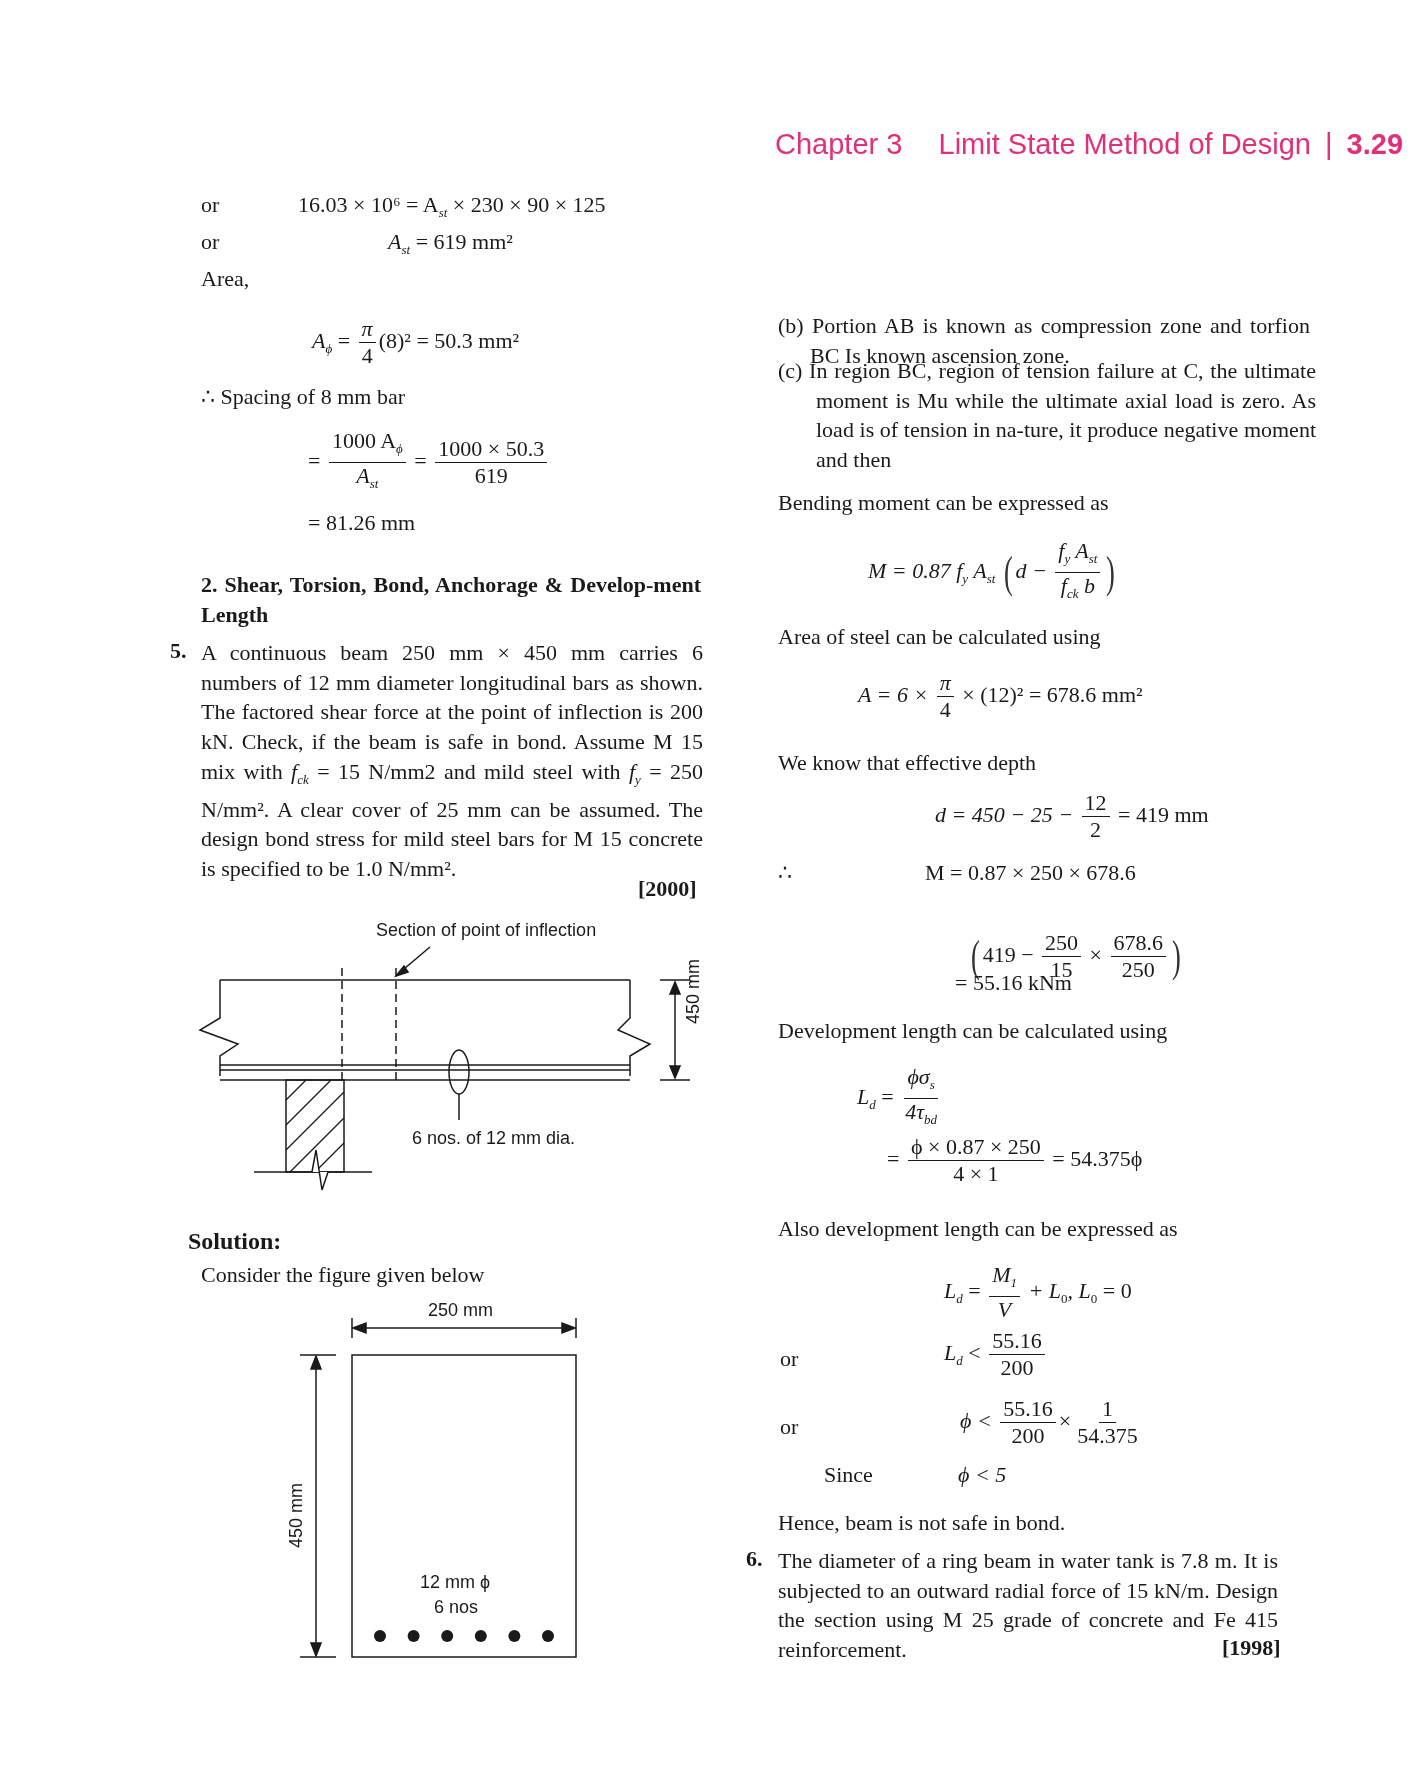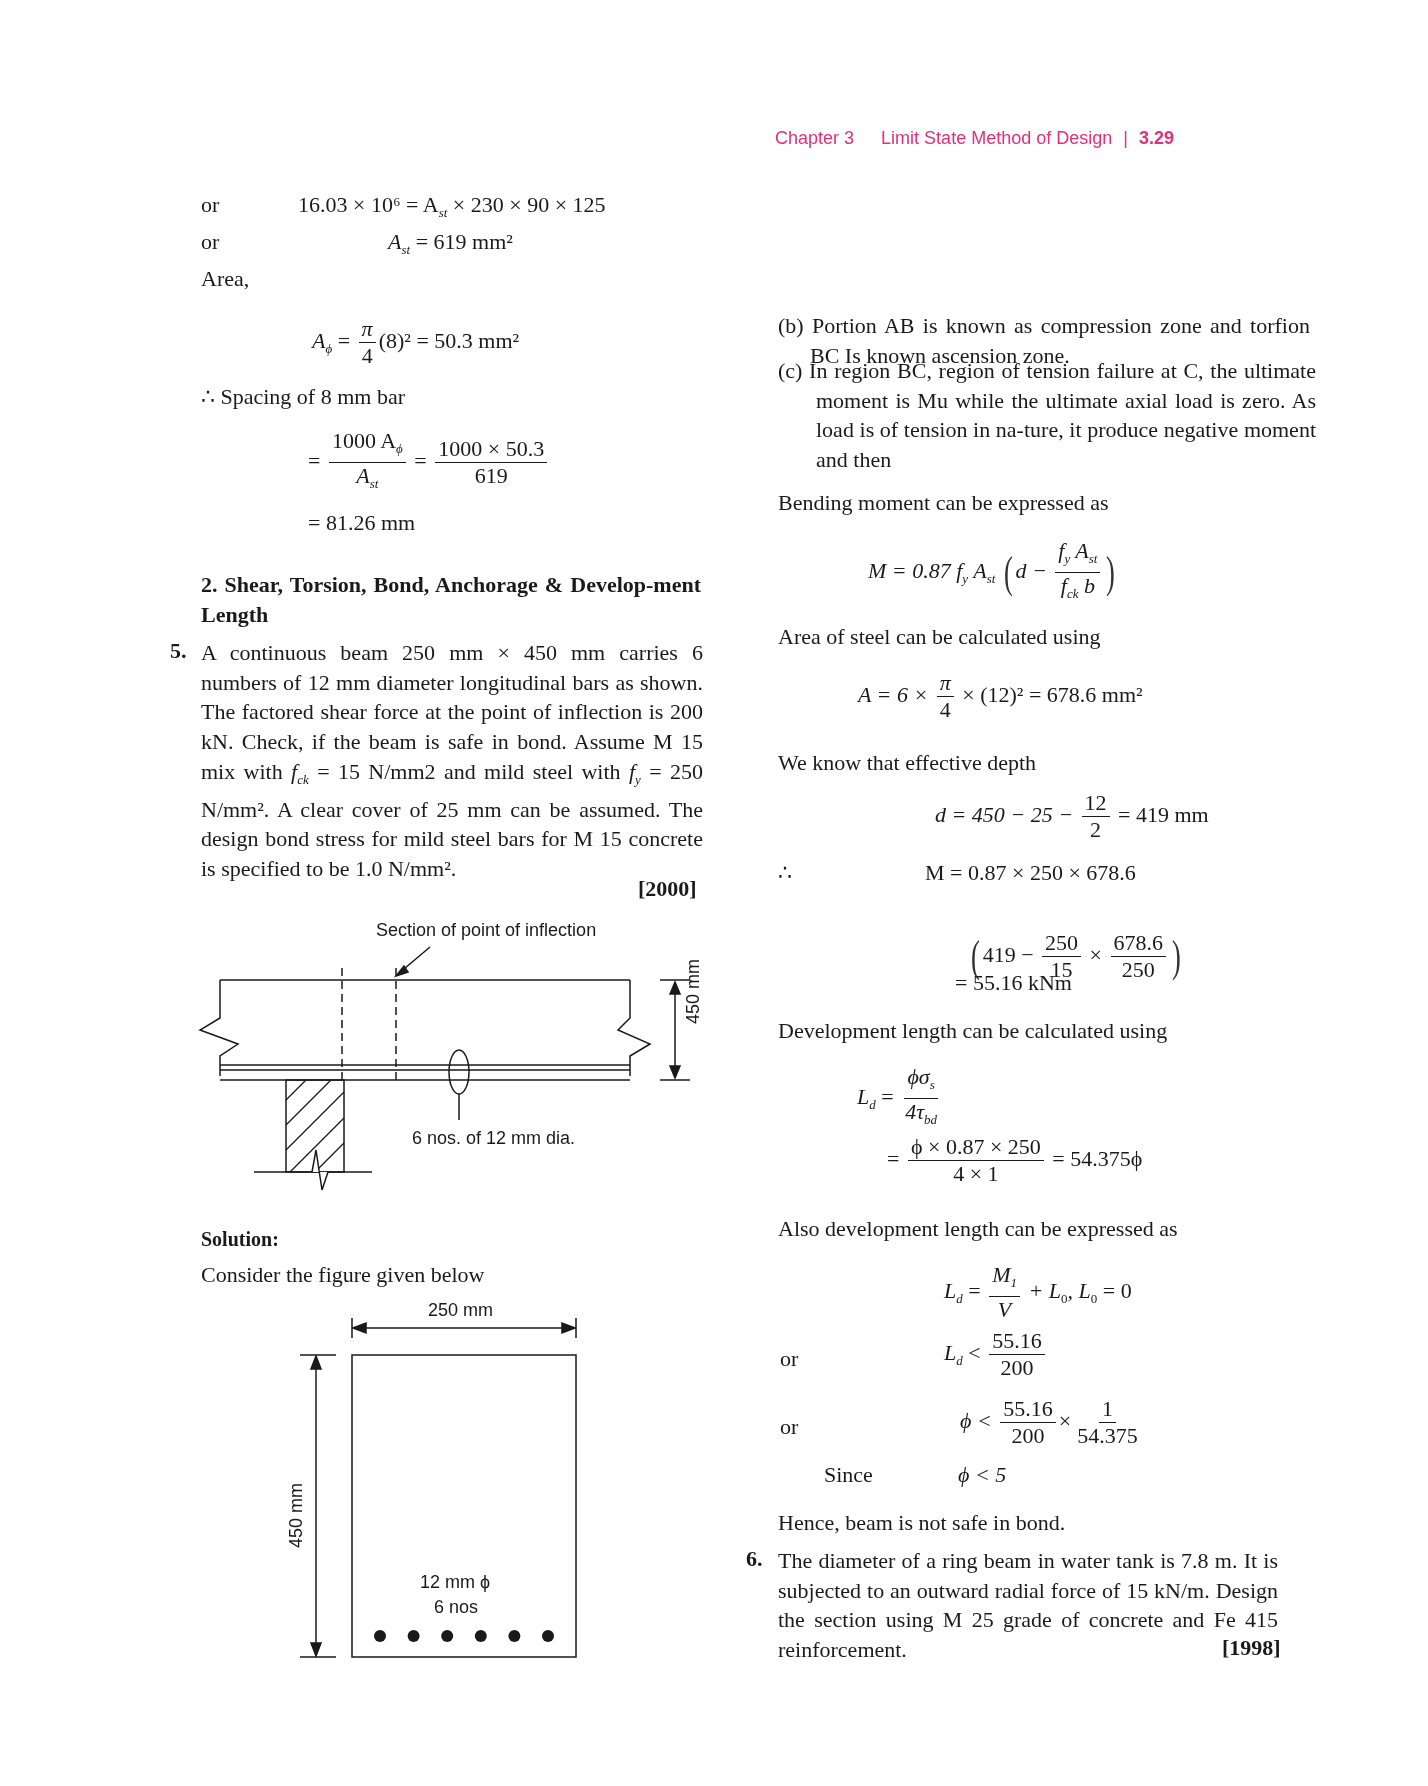--- a/index.html
+++ b/index.html
@@ -1,19 +1,19 @@
 <!DOCTYPE html>
 <html><head>
 <meta charset="utf-8">
 <style>
   html, body { margin: 0; padding: 0; background: #ffffff; }
   body { width: 1428px; height: 1786px; position: relative; overflow: hidden;
          font-family: "Liberation Serif", serif; color: #1a1a1a; font-size: 22px; }
   .abs { position: absolute; white-space: nowrap; }
-  .header { top: 128px; left: 775px; font-family: "Liberation Sans", sans-serif; font-size: 18px; color: #e0307a; }
+  .header { top: 128px; left: 775px; font-family: "Liberation Sans", sans-serif; font-size: 29px; color: #e0307a; }
   .header .sep { margin: 0 6px; }
   .header .pg { font-weight: bold; }
   i, .it { font-style: italic; }
   sub { font-size: 13px; vertical-align: -5px; }
   .frac { display: inline-flex; flex-direction: column; align-items: center; vertical-align: middle; margin: 0 3px; }
   .frac .num { border-bottom: 1.3px solid #1a1a1a; padding: 0 3px; line-height: 26px; }
   .frac .den { padding: 0 3px; line-height: 26px; }
   .para { position: absolute; font-size: 22px; line-height: 29.7px; text-align: justify; }
   .bold { font-weight: bold; }
   .fig-label { font-family: "Liberation Sans", sans-serif; font-size: 18px; position: absolute; white-space: nowrap; }
@@ -135,21 +135,21 @@
   <g id="bars-group" fill="#1a1a1a">
       <circle cx="380" cy="1636" r="6"></circle>
       <circle cx="413.6" cy="1636" r="6"></circle>
       <circle cx="447.2" cy="1636" r="6"></circle>
       <circle cx="480.8" cy="1636" r="6"></circle>
       <circle cx="514.4" cy="1636" r="6"></circle>
       <circle cx="548" cy="1636" r="6"></circle>
     </g>
 </svg>
 
-<div class="abs bold" style="top:1228px; left:201px; font-size:20px;">Solution:</div>
+<div class="abs bold" style="top:1228px; left:188px; font-size:24px;">Solution:</div>
 <div class="abs" style="top:1262px; left:201px;">Consider the figure given below</div>
 
 <div class="fig-label" style="top:1300px; left:428px;">250 mm</div>
 <div class="fig-label" style="top:1548px; left:286px; transform: rotate(-90deg); transform-origin: left top;">450 mm</div>
 <div class="fig-label" style="top:1572px; left:420px;">12 mm ϕ</div>
 <div class="fig-label" style="top:1597px; left:434px;">6 nos</div>
 
 <div class="para" style="top:192px; left:778px; width:500px;">
 </div>
 <div class="para" style="top:311px; left:778px; width:500px; text-indent:-32px; padding-left:32px;">(b) Portion AB is known as compression zone and torfion BC Is known ascension zone.</div>

